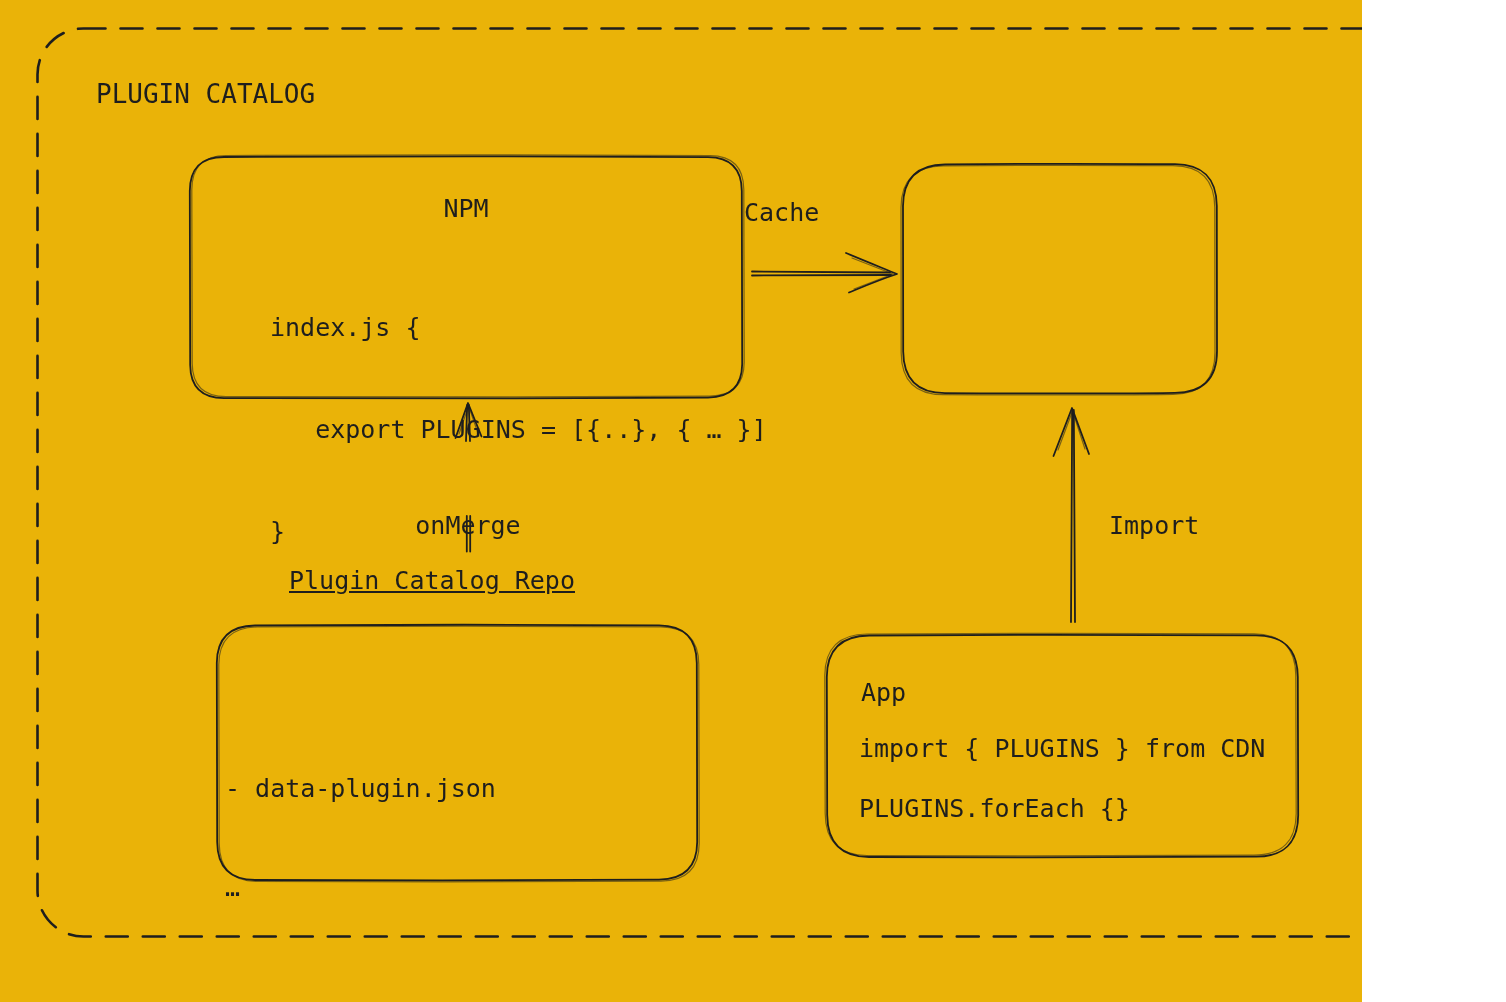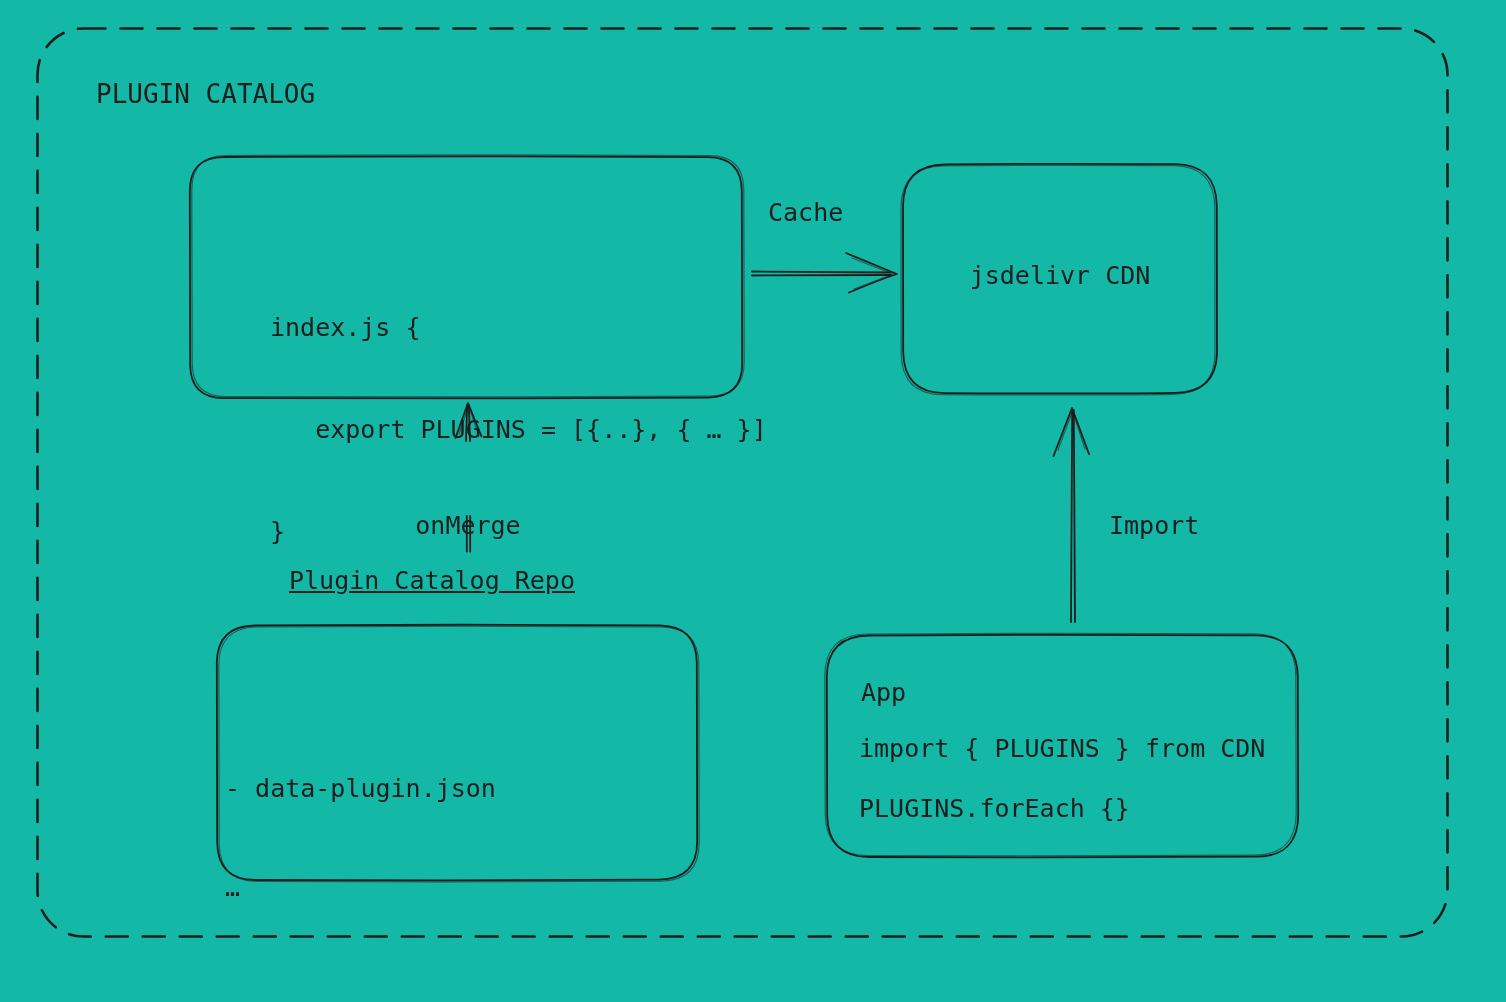--- a/index.html
+++ b/index.html
@@ -2,23 +2,23 @@
 <html><head>
 <meta charset="utf-8">
 <style>
   html, body {
     margin: 0;
     padding: 0;
     background: #ffffff;
   }
   .canvas {
     position: relative;
-    width: 1506px;
+    width: 1362px;
     height: 1002px;
-    background: #14b8a6;
+    background: #eab308;
     overflow: hidden;
     font-family: "DejaVu Sans Mono", "Liberation Mono", monospace;
     color: #1e1e1e;
   }
   .layer {
     position: absolute;
     left: 0;
     top: 0;
   }
   .layer path, .layer rect, .layer line {
@@ -114,29 +114,29 @@
     <g>
       <path d="M1071,622 L1072.2,410"></path>
       <path d="M1075,622 L1073.8,410"></path>
       <path d="M1053.5,456 L1072,408 L1089,454"></path>
       <path class="sk" d="M1058,450 L1072.5,411 L1085,449"></path>
     </g>
   </svg>
 
   <div class="txt title" style="left:96px; top:78px;">PLUGIN CATALOG</div>
 
+  <div class="txt center" style="left:190px; top:193px; width:552px;">NPM</div>
   <div class="txt code-block npm-code" style="left:222px; top:243px;">
     <div>index.js {</div>
     <div>   export PLUGINS = [{..}, { … }]</div>
     <div>}</div>
   </div>
 
-  <div class="txt" style="left:768px; top:197px;">Cache</div>
+  <div class="txt" style="left:744px; top:197px;">Cache</div>
 
-  <div class="txt center" style="left:903px; top:260px; width:314px;">jsdelivr CDN</div>
 
   <div class="txt center build-label" style="left:318px; top:441px; width:300px;">
     <div>onMerge</div>
   </div>
 
   <div class="txt" style="left:289px; top:565px;text-decoration:underline;">Plugin Catalog Repo</div>
   <div class="txt code-block repo-files" style="left:225px; top:706px;">
     <div>- data-plugin.json</div>
     <div>…</div>
   </div>

